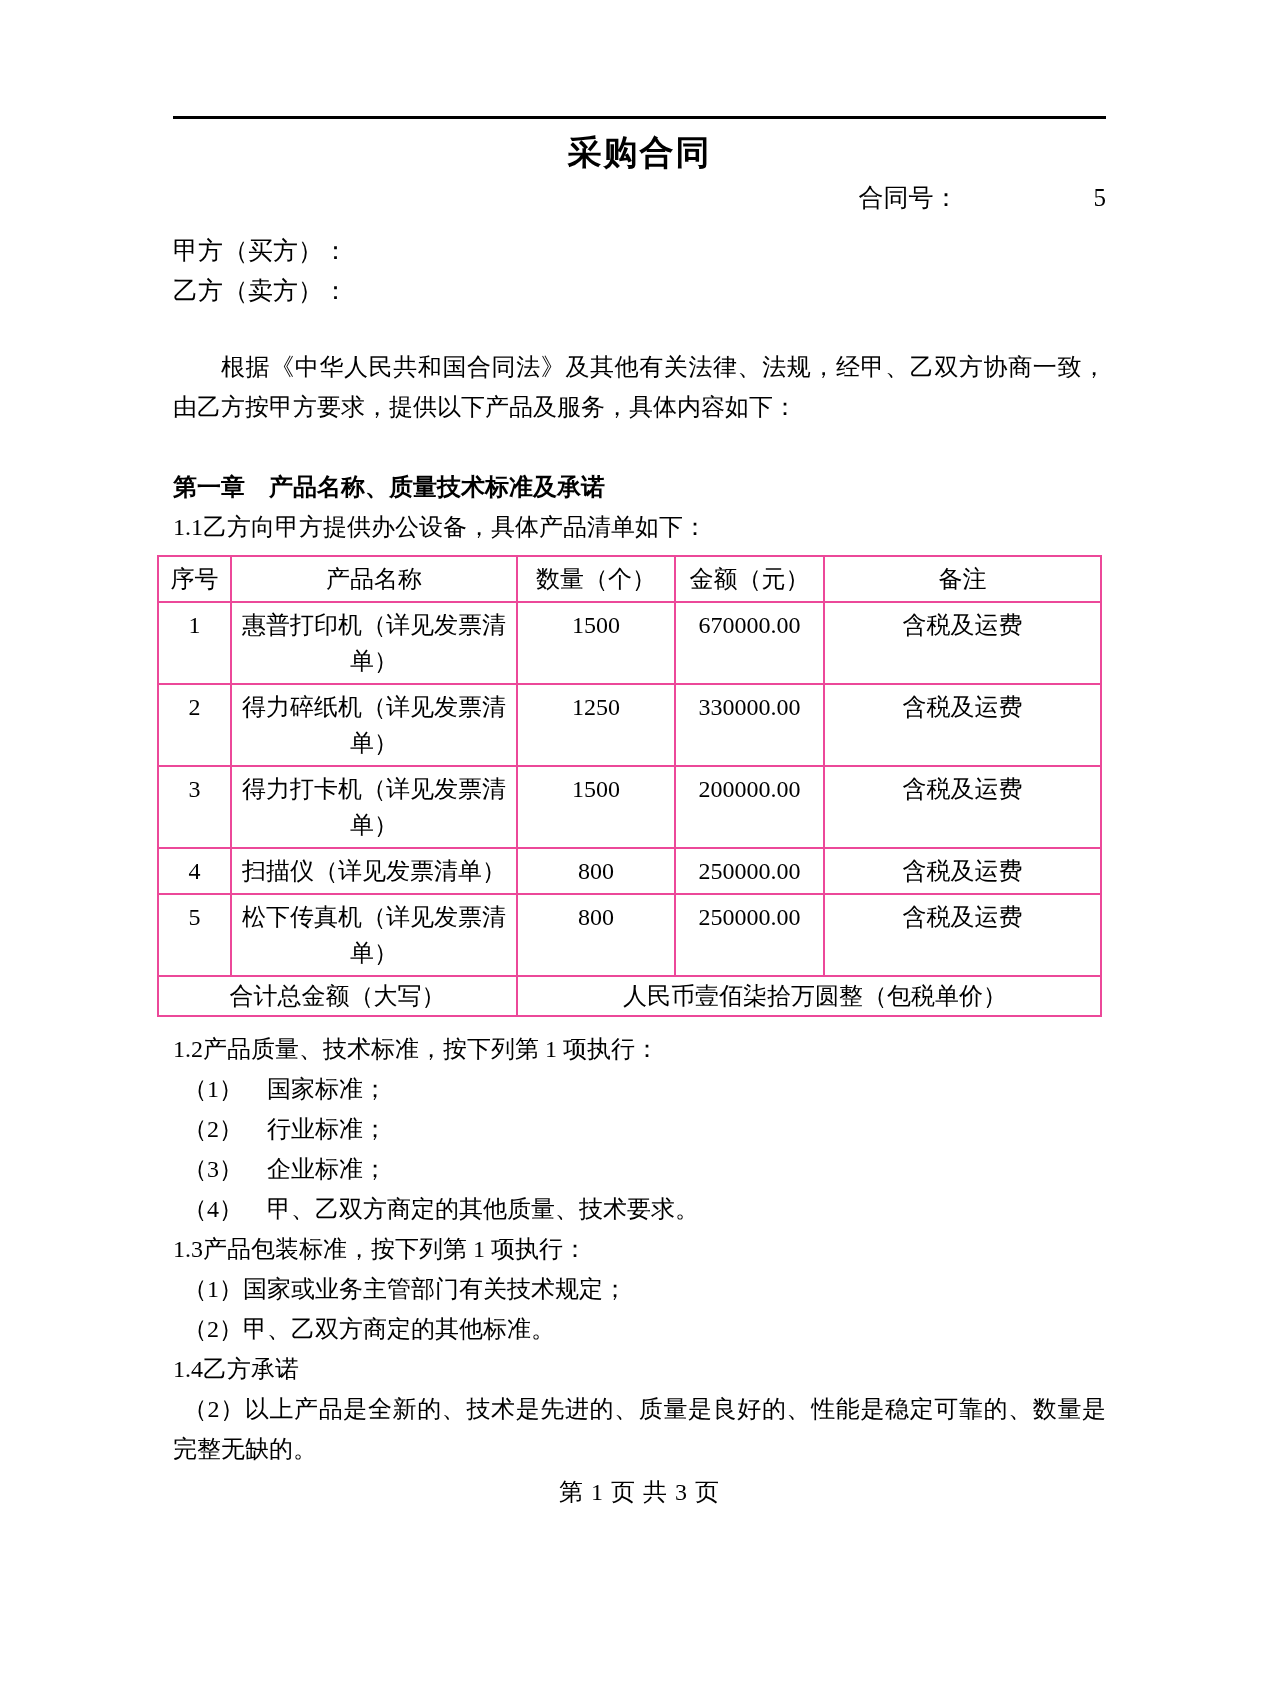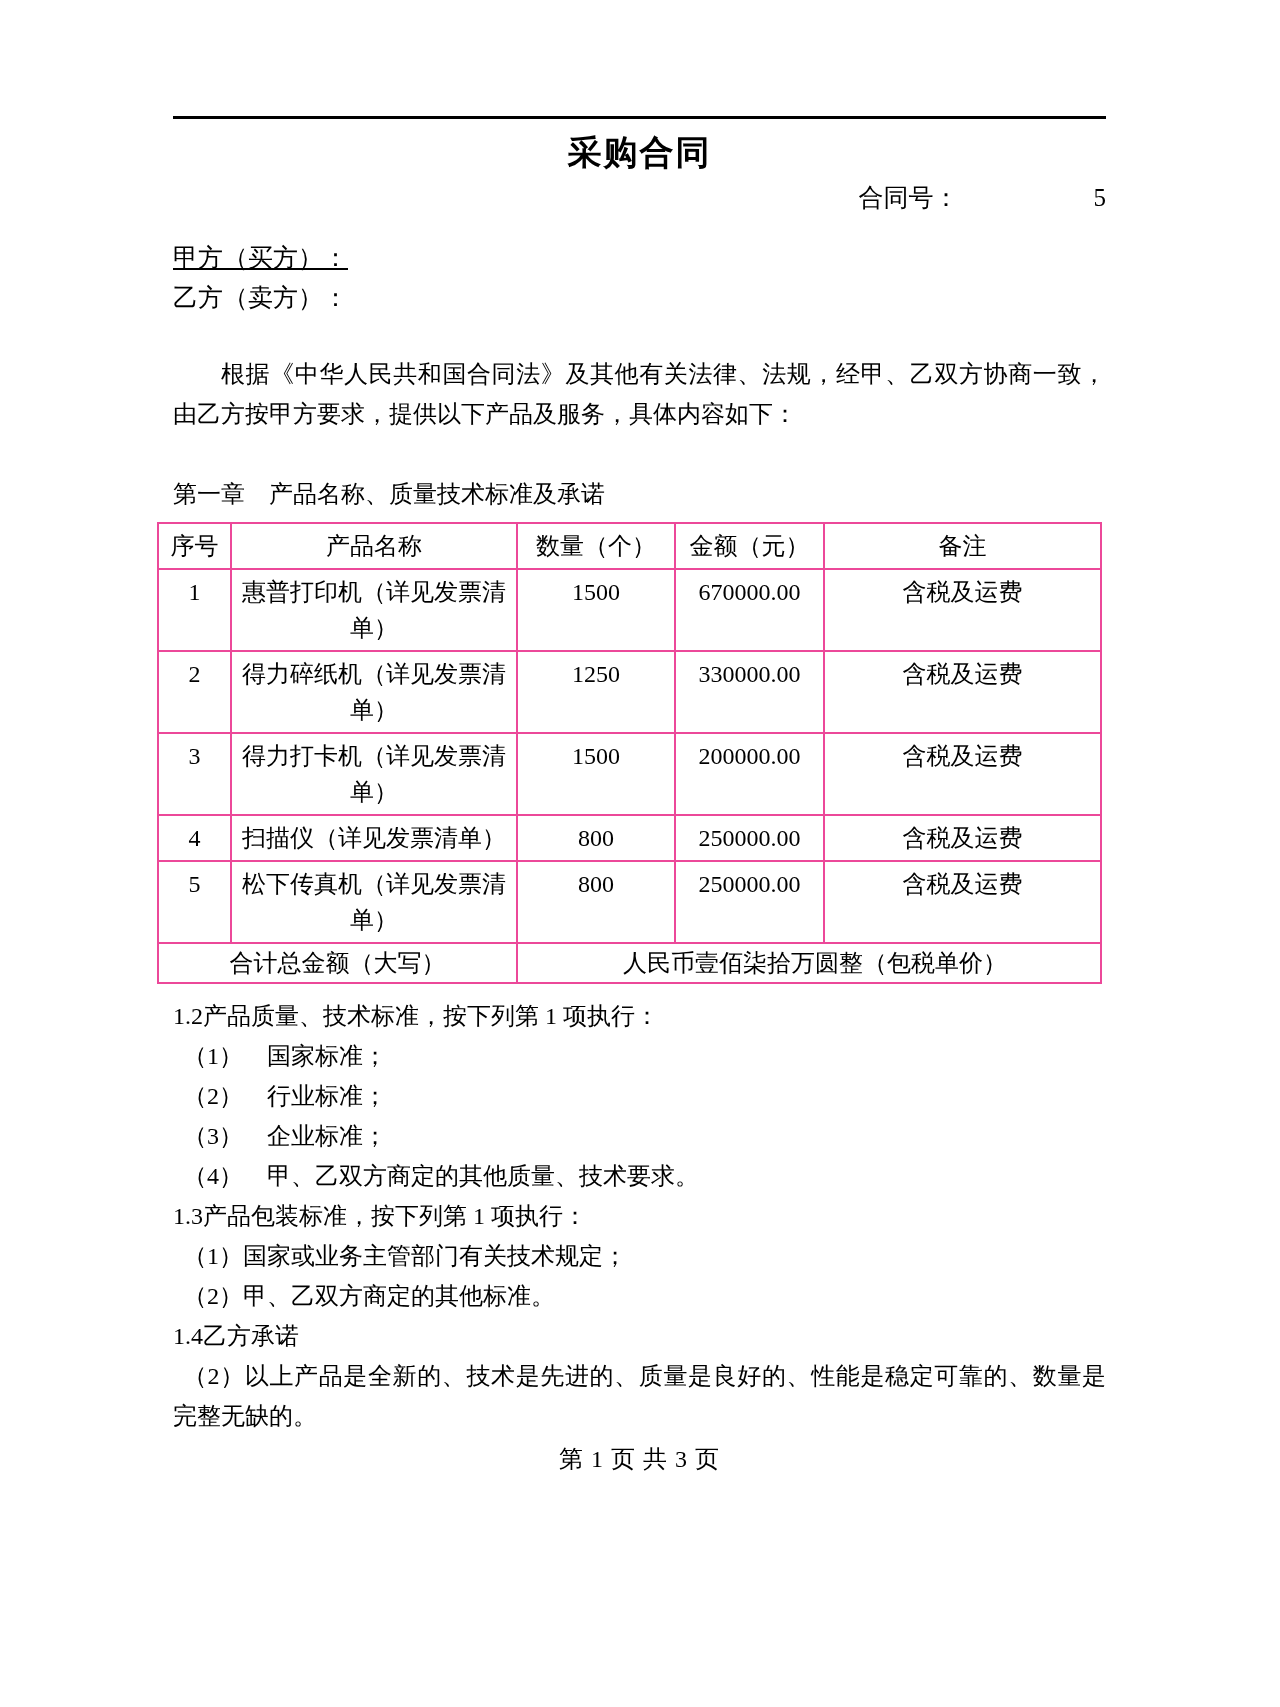--- a/index.html
+++ b/index.html
@@ -33,32 +33,32 @@
     align-items:flex-end;
     margin-top:4px;
     font-size:25px;
     line-height:34px;
   }
   .contract-no-row .spacer { width:135px; }
   .party-line {
     font-size:25px;
     line-height:40px;
   }
-  .party-line.first { margin-top:23px;text-decoration:underline; }
+  .party-line.first { margin-top:16px; }
   .intro {
     margin-top:36px;
     font-size:24px;
     line-height:40px;
     text-indent:2em;
     text-align:justify;
   }
   .chapter-heading {
     margin-top:40px;
     font-size:24px;
-    font-weight:normal;
+    font-weight:bold;
     line-height:40px;
   }
   .clause {
     font-size:24px;
     line-height:40px;
     text-align:justify;
   }
   .clause.sub { text-indent:10px; }
   table.products {
     margin-top:8px;
@@ -103,20 +103,21 @@
     <span class="spacer"></span>
     <span>5</span>
   </div>
 
   <div class="party-line first">甲方（买方）：</div>
   <div class="party-line">乙方（卖方）：</div>
 
   <p class="intro">根据《中华人民共和国合同法》及其他有关法律、法规，经甲、乙双方协商一致，由乙方按甲方要求，提供以下产品及服务，具体内容如下：</p>
 
   <div class="chapter-heading">第一章　产品名称、质量技术标准及承诺</div>
+  <div class="clause main">1.1乙方向甲方提供办公设备，具体产品清单如下：</div>
 
   <table class="products">
     <colgroup>
       <col style="width:73px">
       <col style="width:286px">
       <col style="width:158px">
       <col style="width:149px">
       <col style="width:277px">
     </colgroup>
     <thead>

